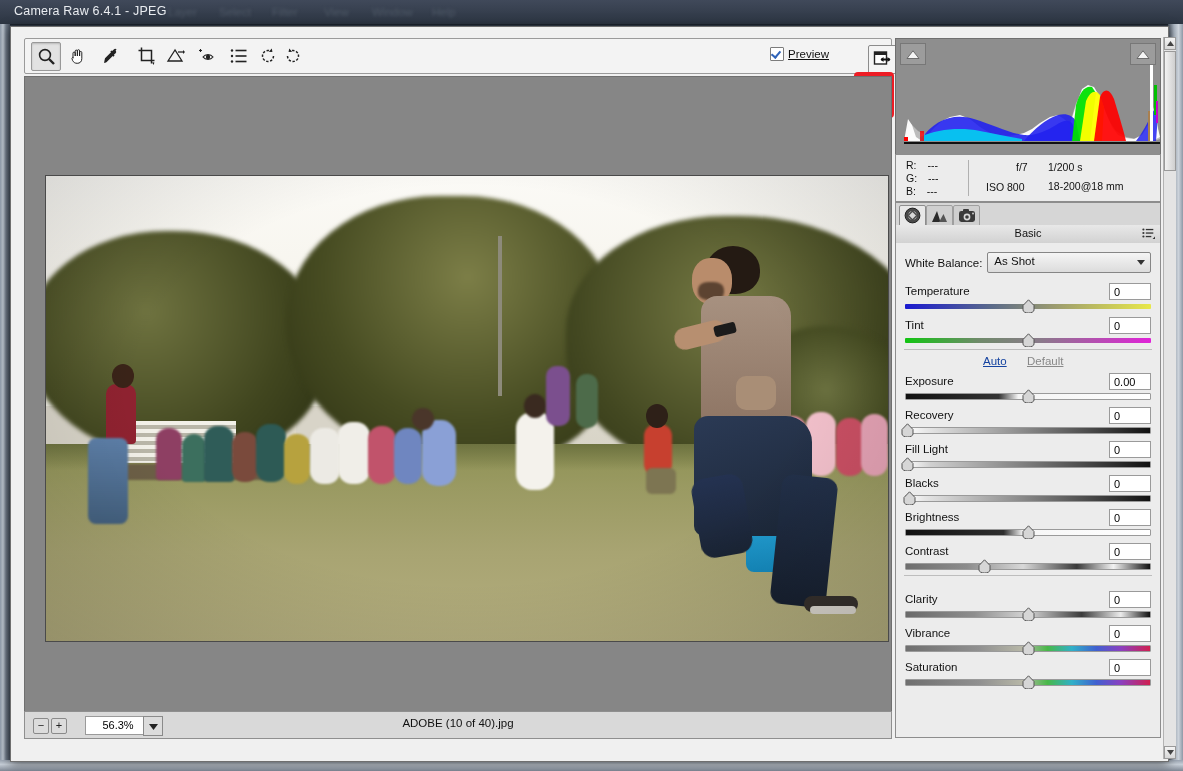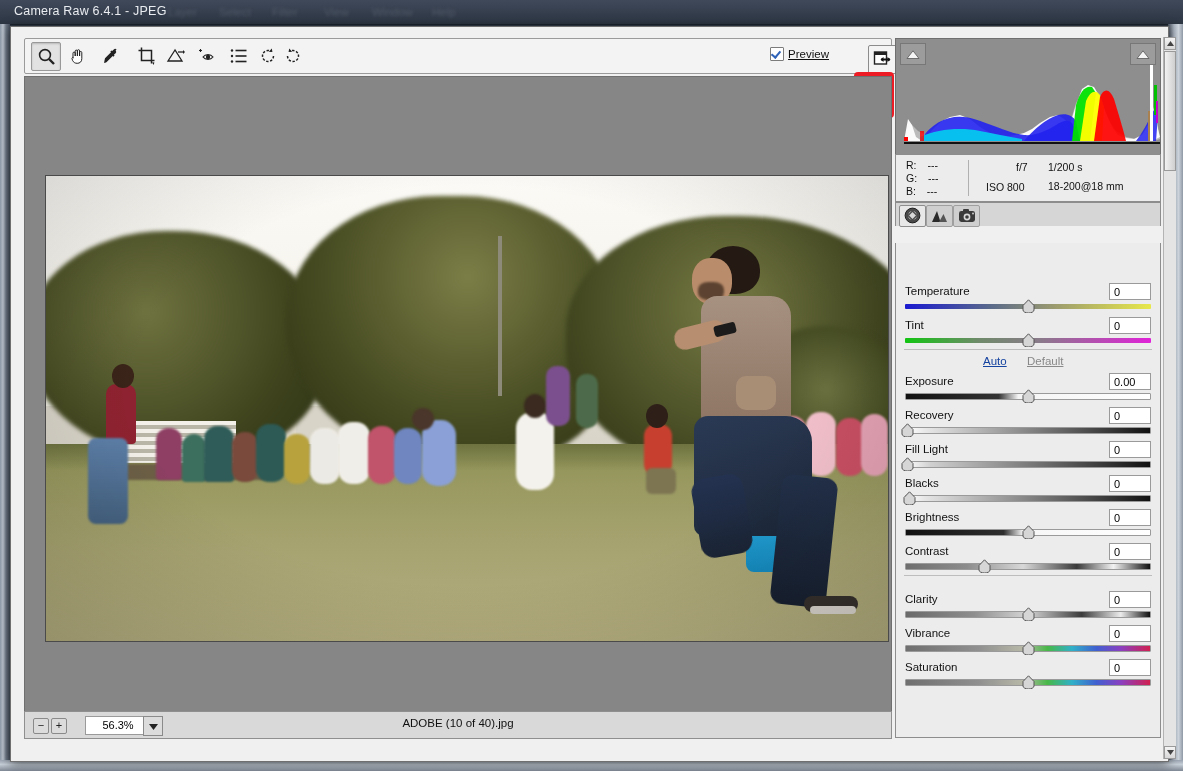--- a/index.html
+++ b/index.html
@@ -438,23 +438,46 @@
                 <rect x="1" y="3" width="16" height="11" rx="2.4" fill="#3a3a3a"></rect>
                 <rect x="5" y="1" width="6" height="3" rx="1" fill="#3a3a3a"></rect>
                 <circle cx="9" cy="9" r="3.4" fill="#d8d8d8"></circle>
                 <circle cx="9" cy="9" r="1.8" fill="#3a3a3a"></circle>
                 <circle cx="15" cy="5.5" r="1" fill="#c9c9c9"></circle>
               </svg>
         </span>
       </div>
     </div>
 
+    <div id="panel-header">
+      <div id="panel-header-title">Basic</div>
+      <div id="panel-menu-icon">
+        <svg width="13" height="11" viewBox="0 0 13 11">
+              <g fill="#333">
+                <circle cx="1.4" cy="1.5" r="1.1"></circle>
+                <circle cx="1.4" cy="5" r="1.1"></circle>
+                <circle cx="1.4" cy="8.5" r="1.1"></circle>
+                <rect x="3.8" y=".9" width="7.5" height="1.3"></rect>
+                <rect x="3.8" y="4.4" width="7.5" height="1.3"></rect>
+                <rect x="3.8" y="7.9" width="5.5" height="1.3"></rect>
+              </g>
+              <path d="M13 8.6 L13 11 L10.6 11 Z" fill="#333"></path>
+            </svg>
+      </div>
+    </div>
 
     <div id="basic-panel">
 
+      <div class="wb-row">
+        <span id="wb-label">White Balance:</span>
+        <span id="wb-select">
+          <span id="wb-select-value">As Shot</span>
+          <span id="wb-arrow"></span>
+        </span>
+      </div>
 
       <div class="slider-group" style="top:42px">
         <span class="slider-label">Temperature</span>
         <span class="slider-field">0</span>
         <span class="slider-track" style="background:linear-gradient(90deg,#1a1ad0 0%,#5a6a8a 35%,#9a9a70 60%,#e8e84a 100%);"></span>
         <span class="slider-handle" style="left:calc(50% - 6px)">
           <svg width="13" height="14" viewBox="0 0 13 14">
                 <path d="M6.5 .8 L12 6.5 L12 11 A5.5 3 0 01 1 11 L1 6.5 Z" fill="#d6d6d6" stroke="#555" stroke-width="1"></path>
               </svg>
         </span>

